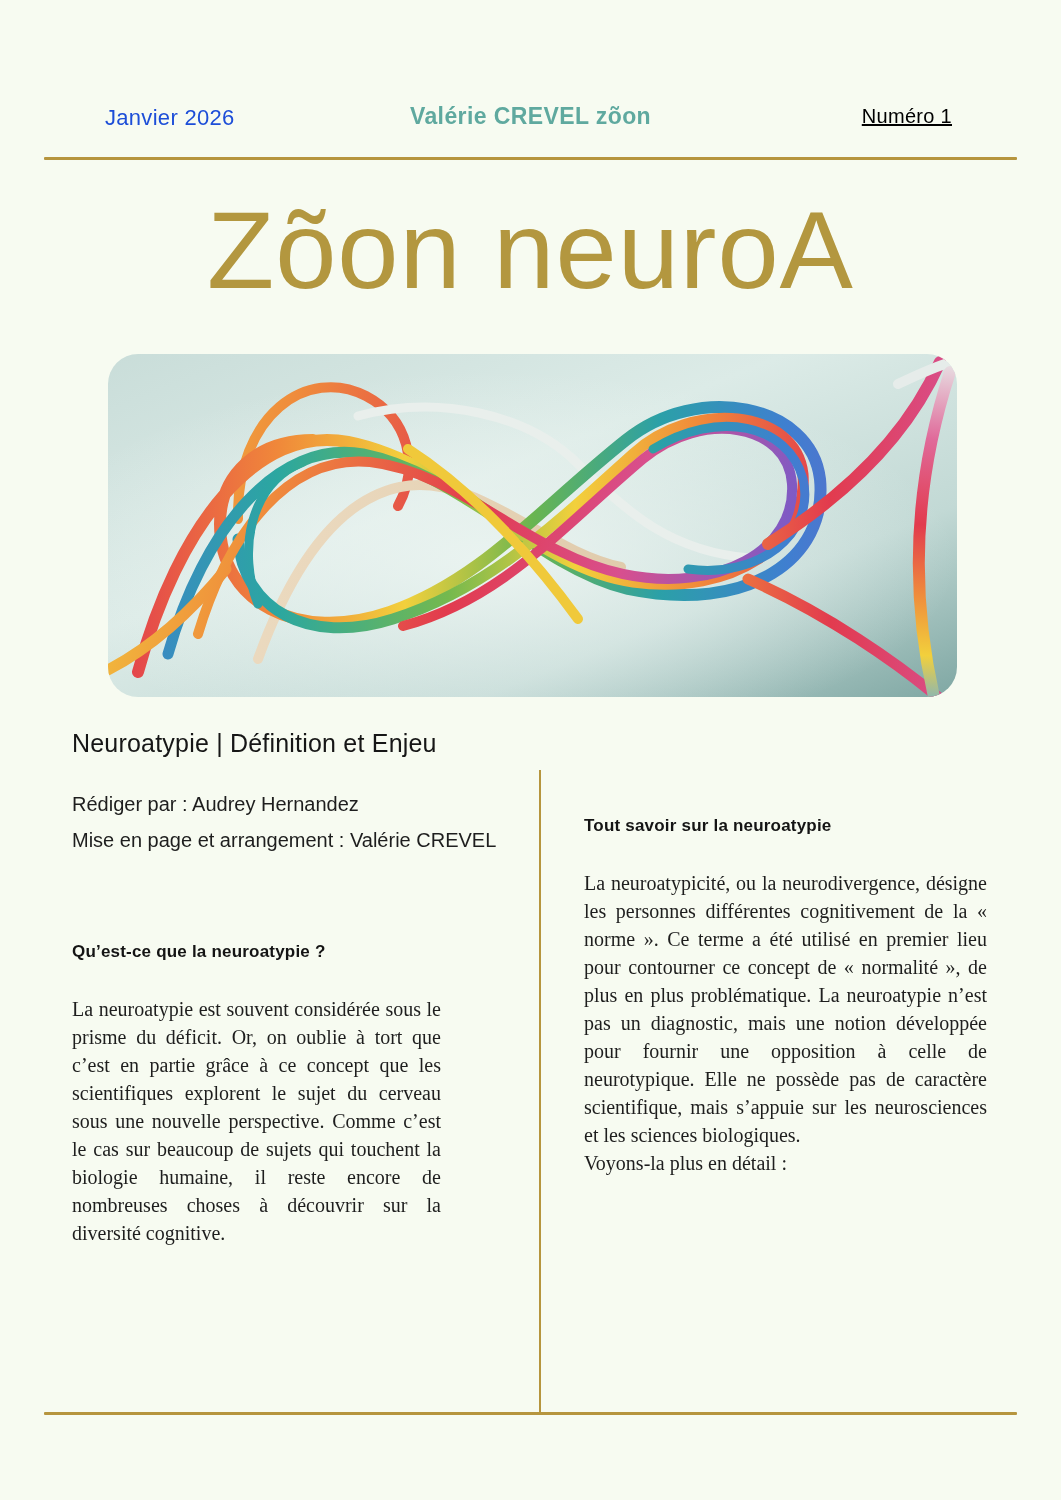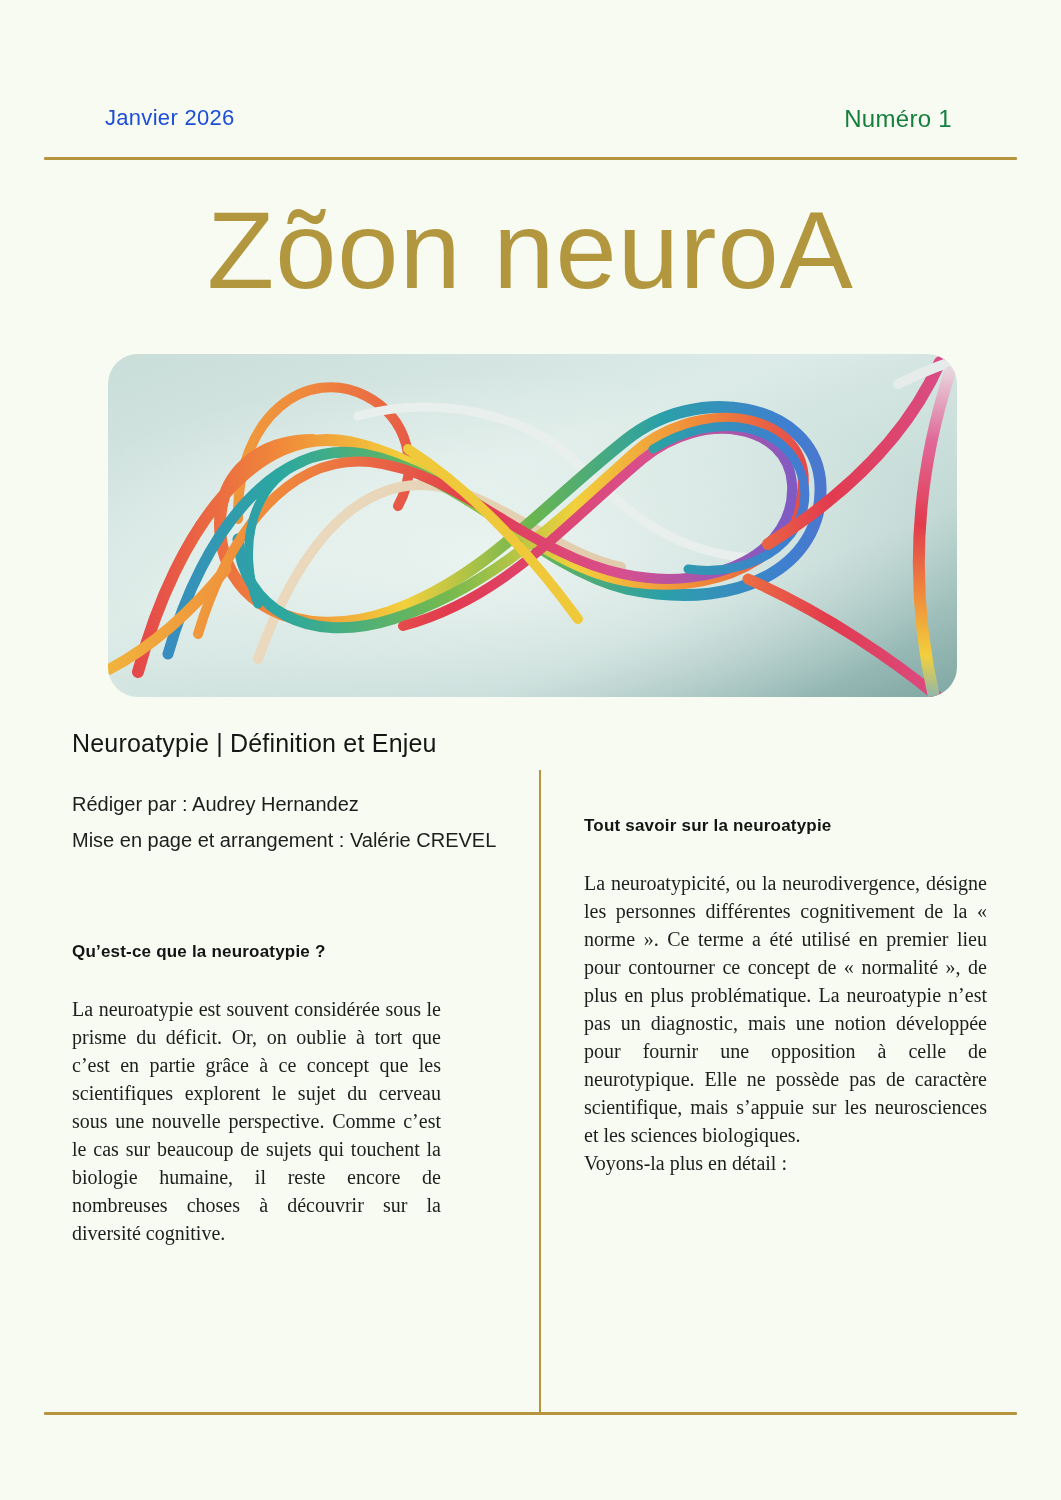--- a/index.html
+++ b/index.html
@@ -19,21 +19,21 @@
     position:absolute;left:105px;top:105px;
     font-size:22px;color:#1d4ed8;letter-spacing:.3px;
   }
   .hdr-brand{
     position:absolute;left:0;top:103px;width:100%;
     text-align:center;font-size:23px;font-weight:bold;
     color:#5fa99f;letter-spacing:.4px;
   }
   .hdr-issue{
     position:absolute;right:109px;top:105px;
-    font-size:24px;color:#15803d;letter-spacing:.3px;
+    font-size:20px;color:#000000;letter-spacing:.3px;text-decoration:underline;
   }
   .rule{
     position:absolute;left:44px;width:973px;height:3px;
     background:#b6953e;border-radius:1px;
   }
   .rule-top{top:157px;}
   .rule-bottom{top:1412px;}
   
   .masthead{
     position:absolute;left:0;top:192px;width:100%;
@@ -75,20 +75,21 @@
     margin:0;padding:0 0 0 36px;list-style:disc;
   }
   .col ul li{line-height:28px;padding-left:2px;}
 </style>
 </head>
 <body>
 
 <div class="page">
 
   <div class="hdr-date">Janvier 2026</div>
+  <div class="hdr-brand">Valérie CREVEL zõon</div>
   <div class="hdr-issue">Numéro 1</div>
   <div class="rule rule-top"></div>
 
   <div class="masthead">Zõon neuroA</div>
 
   <div class="hero">
     <svg viewBox="0 0 849 343" preserveAspectRatio="none" aria-hidden="true">
       <defs>
         <linearGradient id="bgGrad" x1="0" y1="0" x2="1" y2="1">
           <stop offset="0" stop-color="#c9ddd9"></stop>

